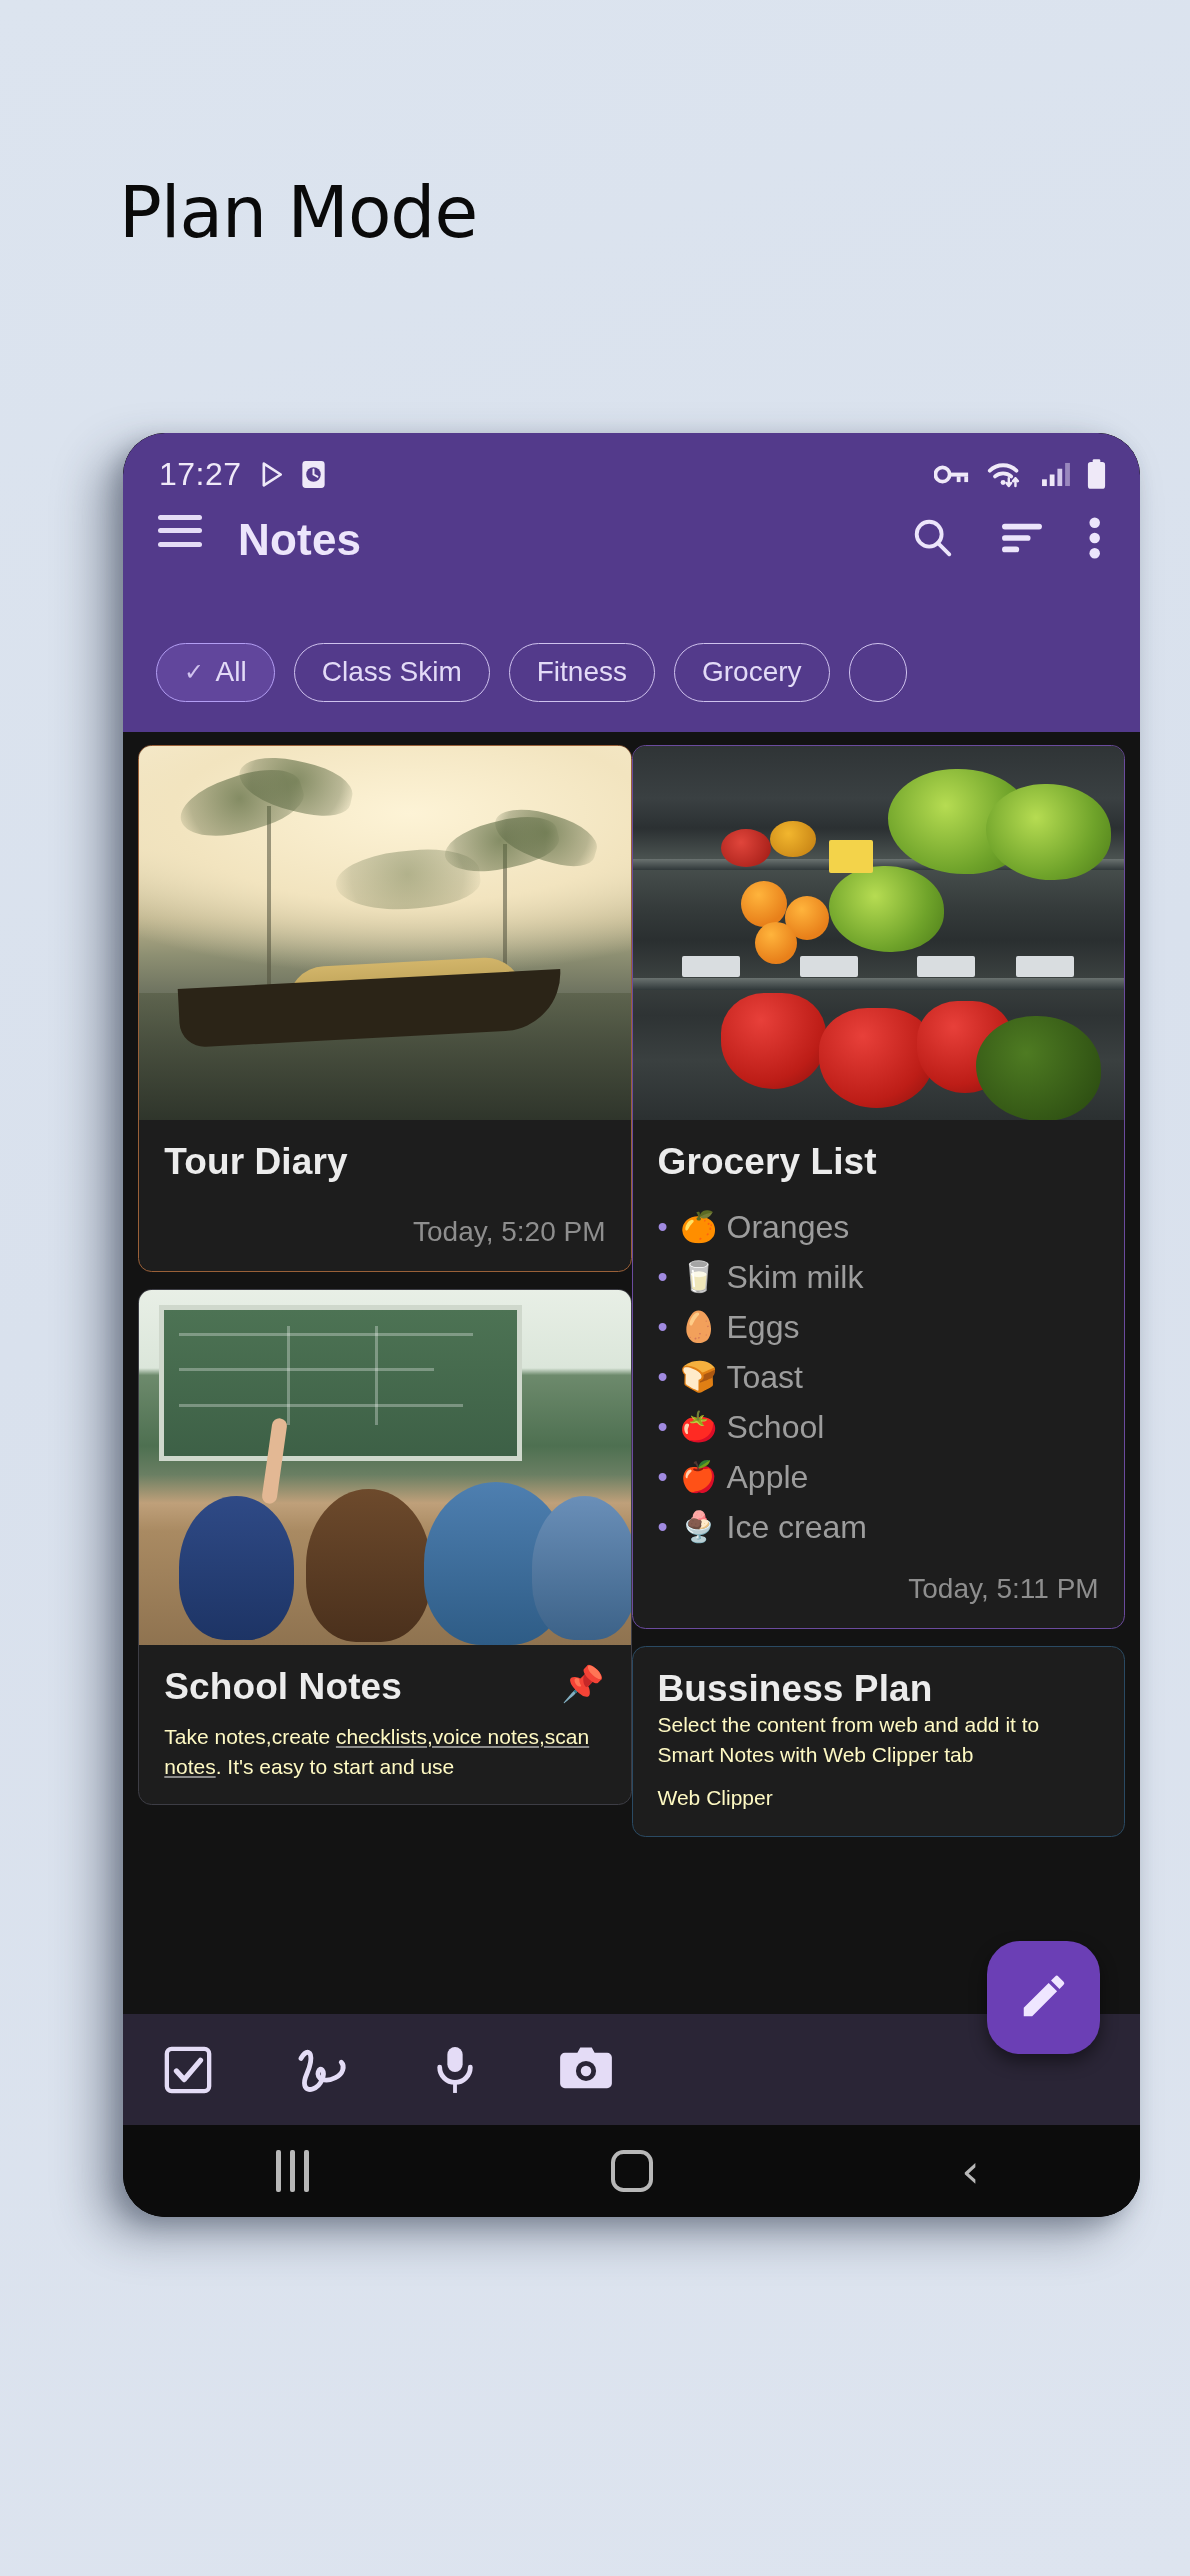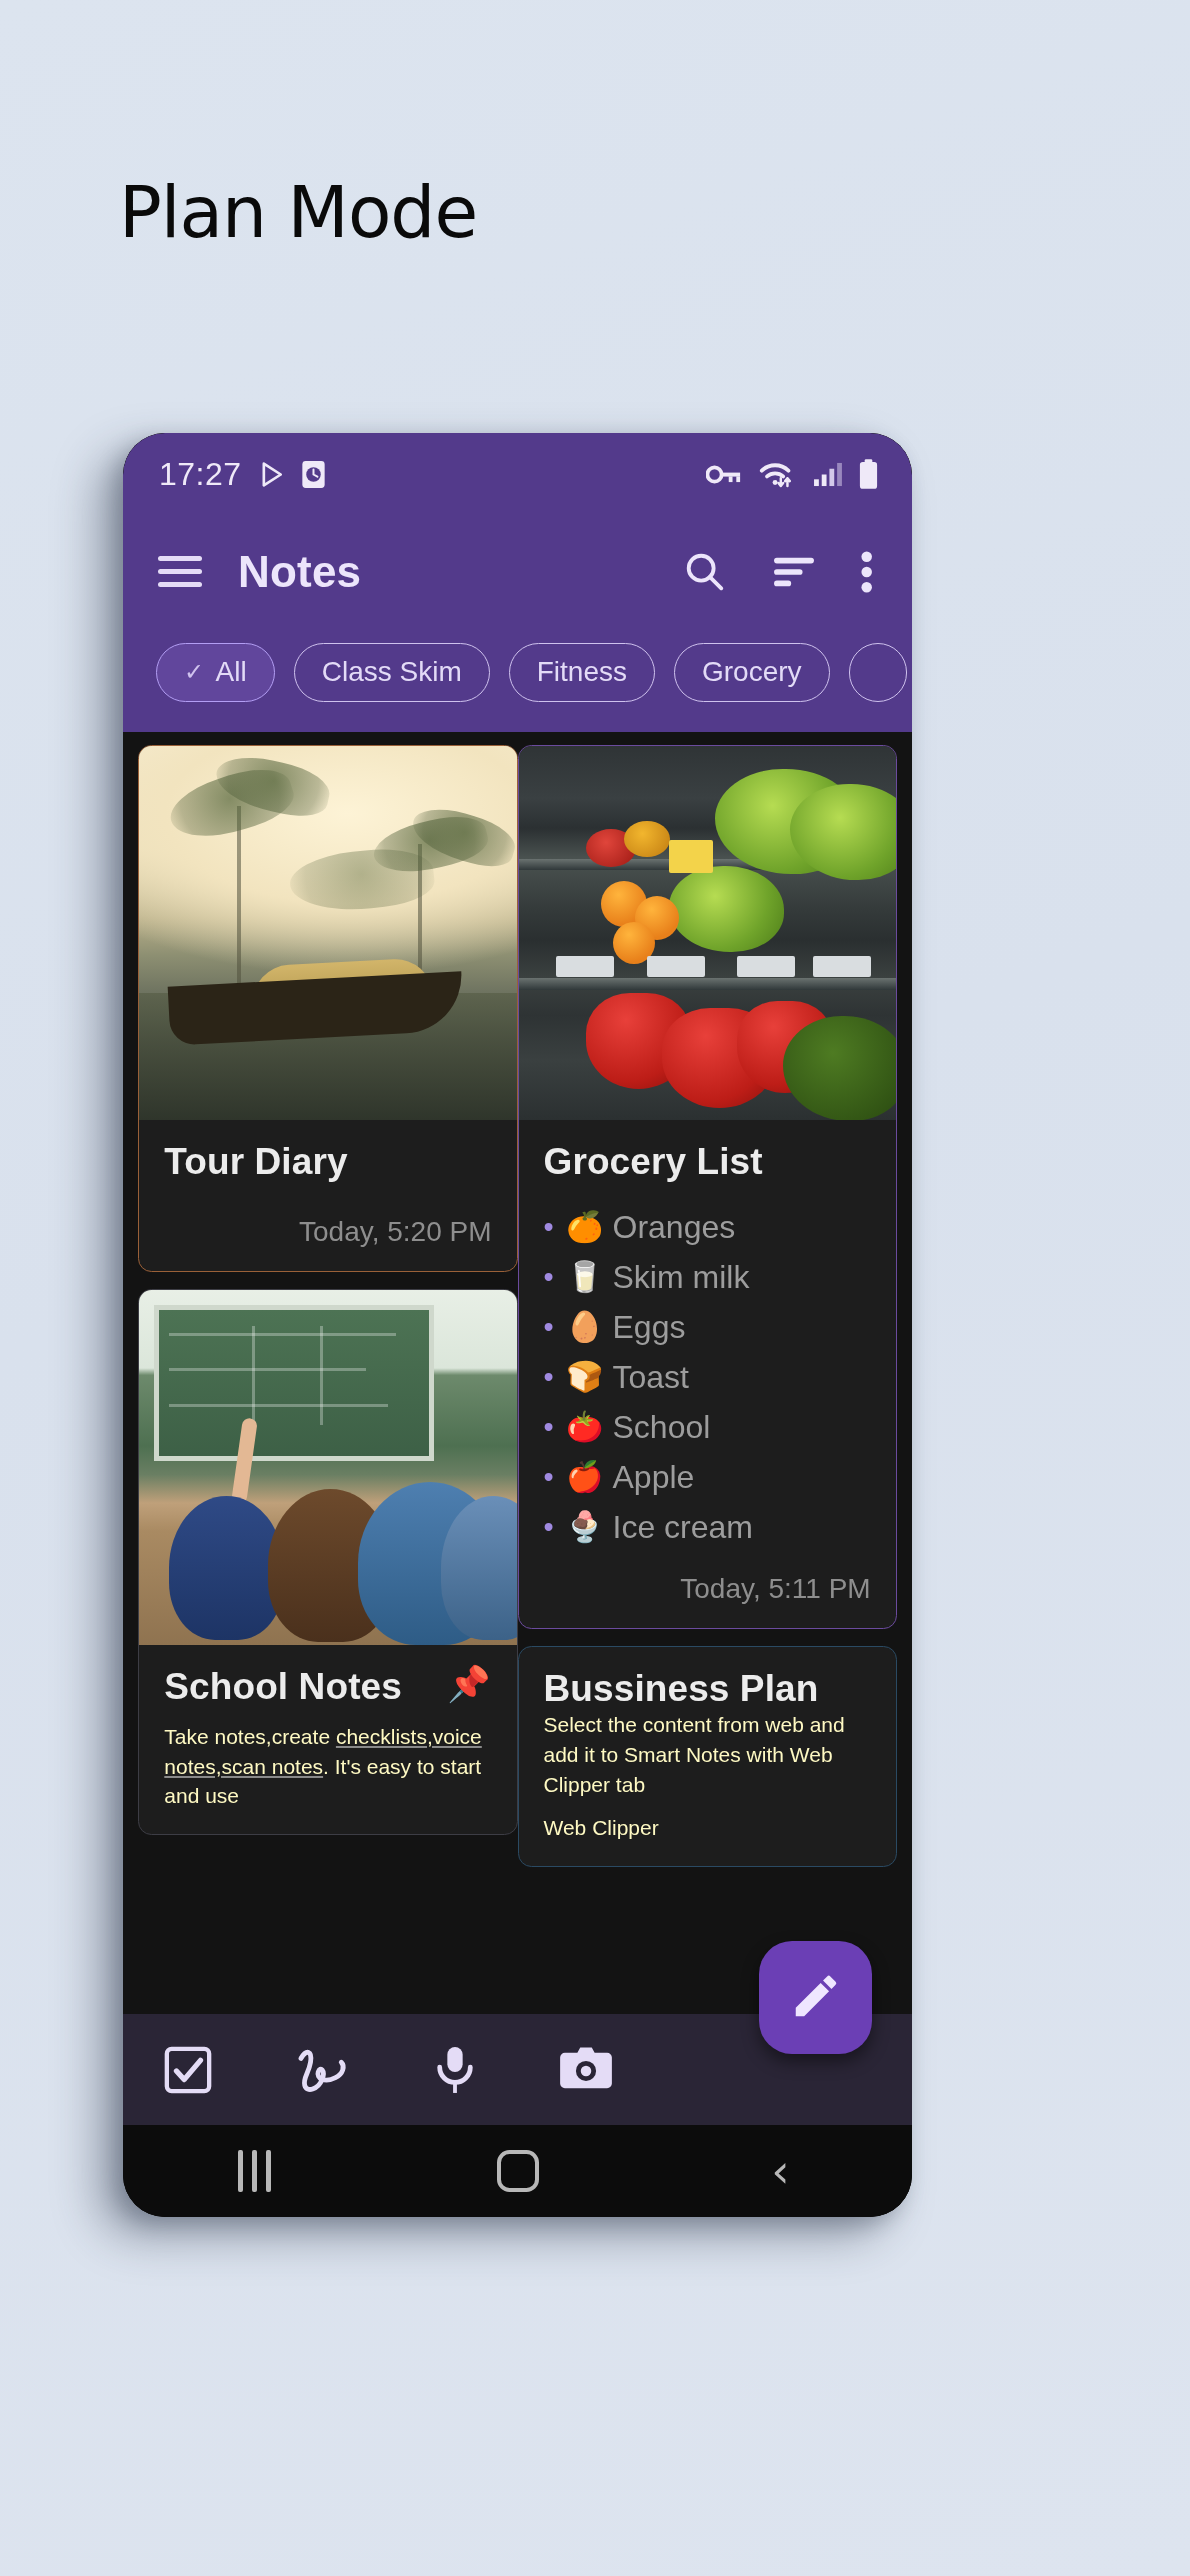--- a/index.html
+++ b/index.html
@@ -23,21 +23,21 @@
     font-weight: 400;
     letter-spacing: -1px;
     color: #0a0a0a;
     font-family: "DejaVu Sans", sans-serif;
   }
 
   
   .phone {
     position: absolute;
     left: 123px; top: 433px;
-    width: 789px; height: 1784px;
+    width: 1017px; height: 1784px;
     border-radius: 42px;
     background: #0d0d0d;
     box-shadow: -25px 19px 46px rgba(40,50,70,.40),
                 -7.7px 7.7px 19px rgba(40,50,70,.25);
     overflow: hidden;
   }
   .screen {
     position: absolute; inset: 0;
     border-radius: 42px;
     overflow: hidden;
@@ -57,21 +57,21 @@
   .sb-time { font-size: 32px; letter-spacing: 0.5px; }
   .sb-left-icons { display:flex; align-items:center; gap:13.4px; margin-left:17px;}
   .sb-spacer { flex: 1; }
   .sb-right-icons { display:flex; align-items:center; gap:16.3px; }
   .sb-right-icons svg, .sb-left-icons svg { display:block; }
 
   
   .appbar {
     height: 113px;
     background: #533a8b;
-    display: flex; align-items: center;
+    display: flex; align-items: flex-start;
     padding: 0 33px 0 35px;
     flex: none;
   }
   .hamburger { width: 44px; display:flex; flex-direction:column; gap:8.6px; cursor:pointer;}
   .hamburger span { display:block; height:4.8px; background:#e4dcf6; border-radius:2.9px;}
   .appbar-title {
     color: #ece5fb;
     font-size: 44px;
     font-weight: 600;
     margin-left: 36px;

